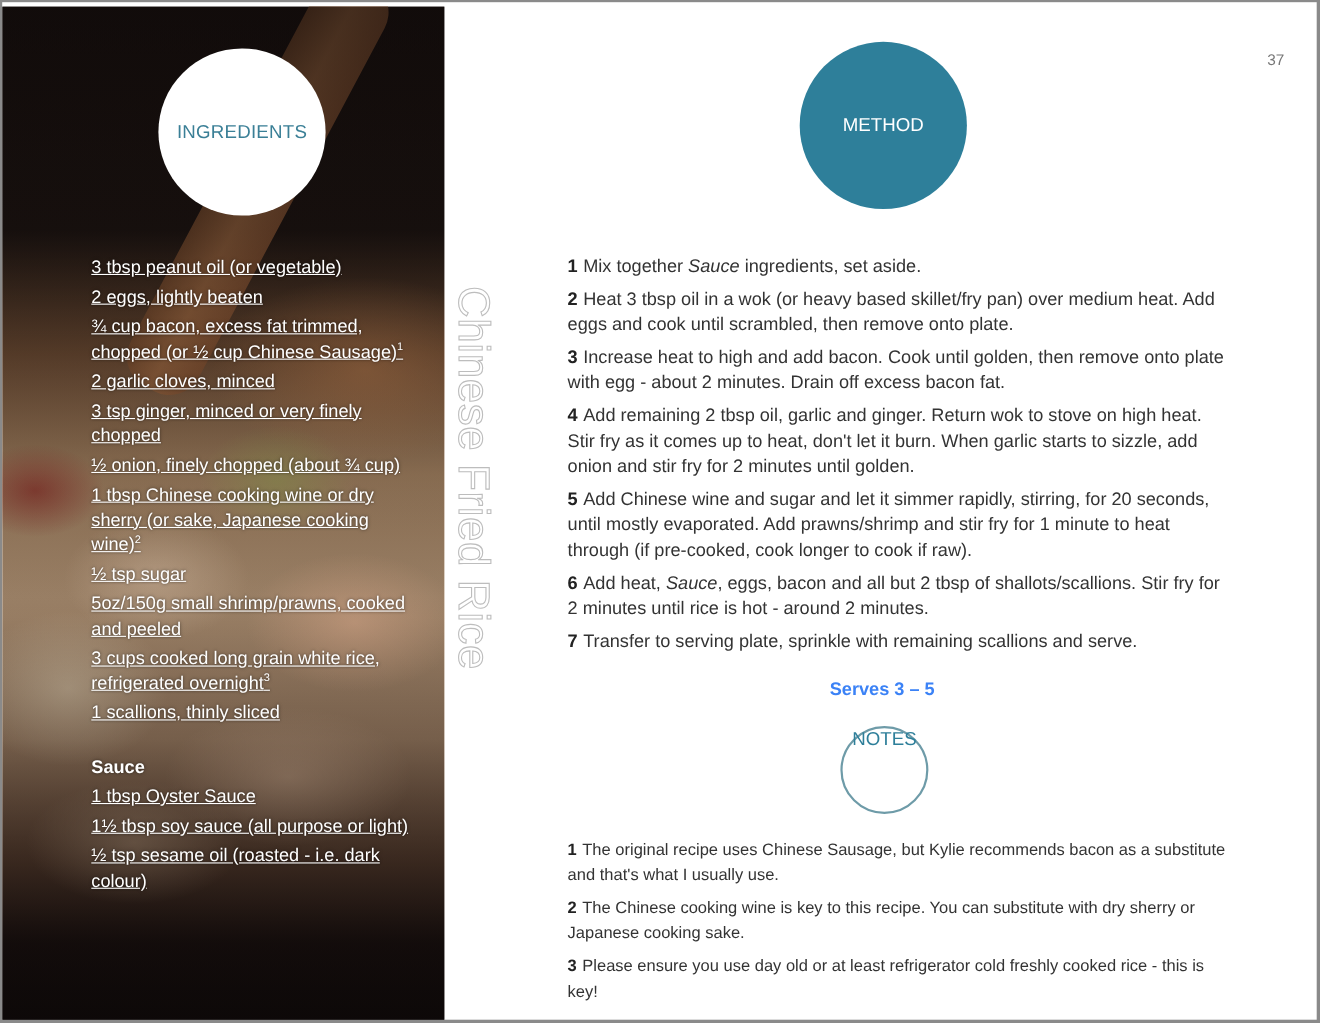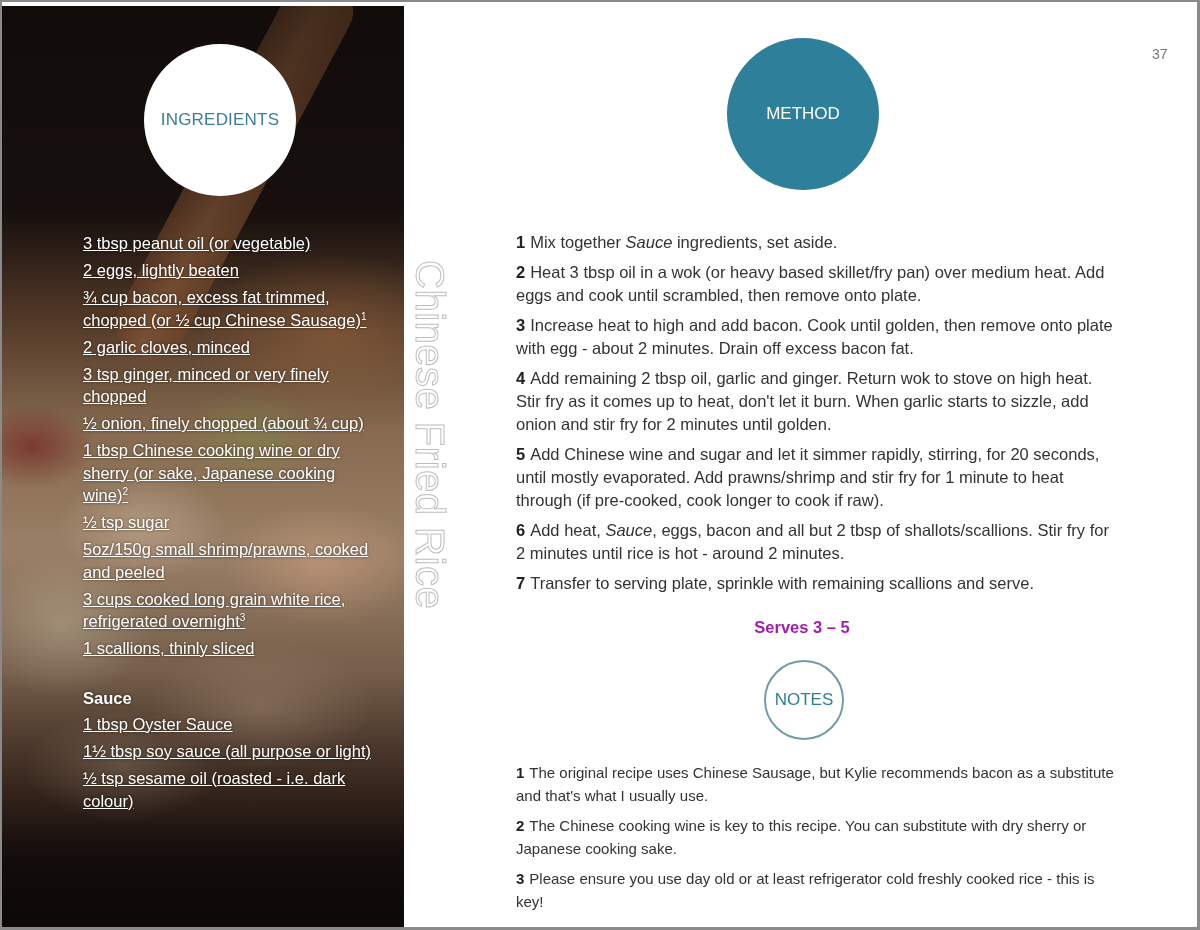--- a/index.html
+++ b/index.html
@@ -73,26 +73,26 @@
     color: #ffffff; font-size: 17px;
   }
   .method-list {
     position: absolute; left: 514px; top: 229px; width: 600px;
     color: #333; font-size: 16.5px; line-height: 23px;
   }
   .step { margin-bottom: 7px; }
   .step b { color: #222; margin-right: 5px; }
   .serves {
     position: absolute; left: 700px; top: 616px; width: 200px; text-align: center;
-    color: #a21caf; font-weight: bold; font-size: 16.5px;
+    color: #3b82f6; font-weight: bold; font-size: 16.5px;
   }
   .notes-badge {
     position: absolute; left: 762px; top: 658px; width: 80px; height: 80px;
     border-radius: 50%; border: 2px solid #6e9ba8; box-sizing: border-box;
-    display: flex; align-items: center; justify-content: center;
+    display: flex; justify-content: center;
     color: #2e7f9a; font-size: 17px;
   }
   .notes-list {
     position: absolute; left: 514px; top: 759px; width: 600px;
     color: #333; font-size: 15px; line-height: 23px;
   }
   .note { margin-bottom: 7px; }
   .note b { color: #222; margin-right: 5px; }
 </style>
 </head>

